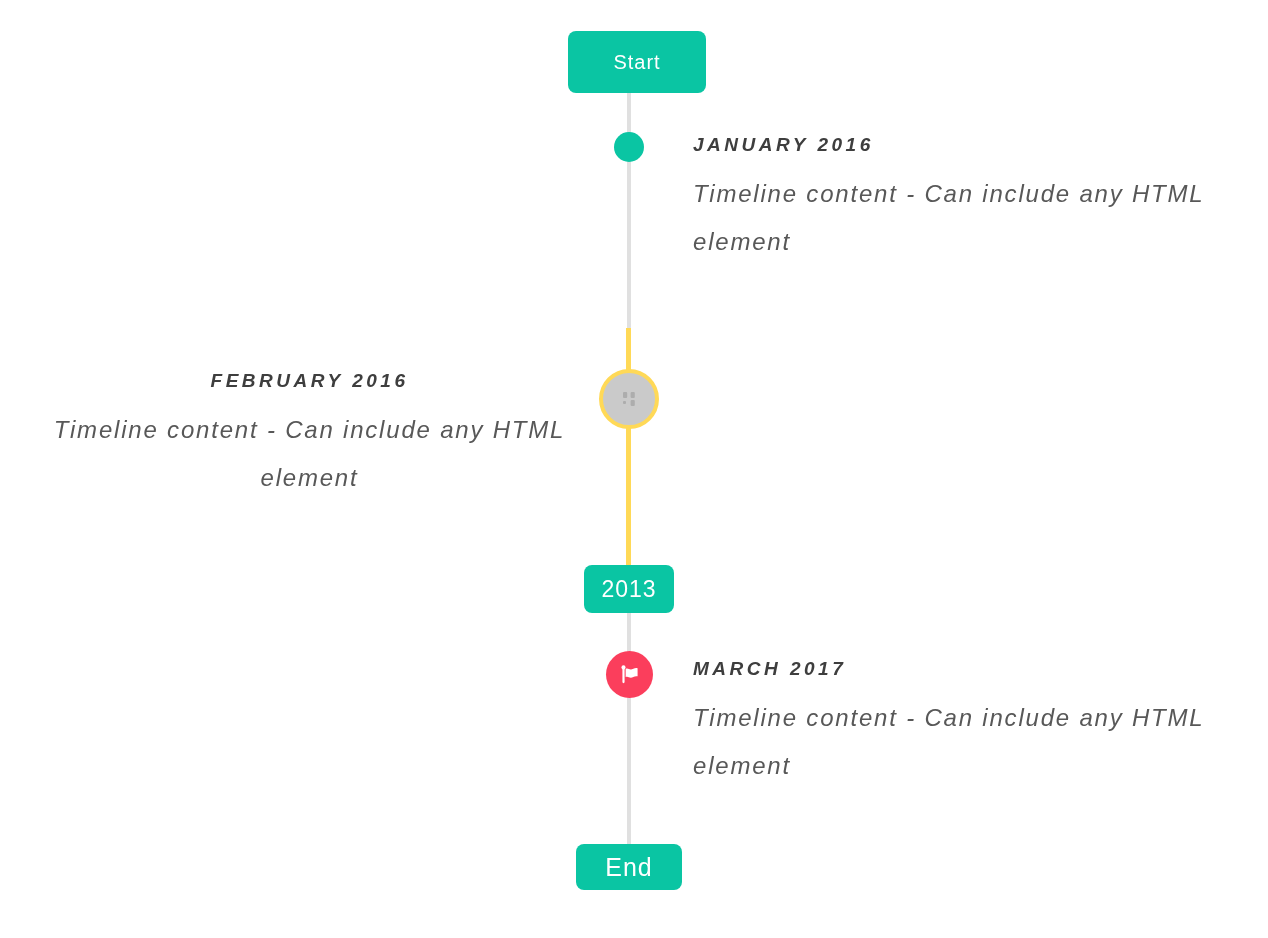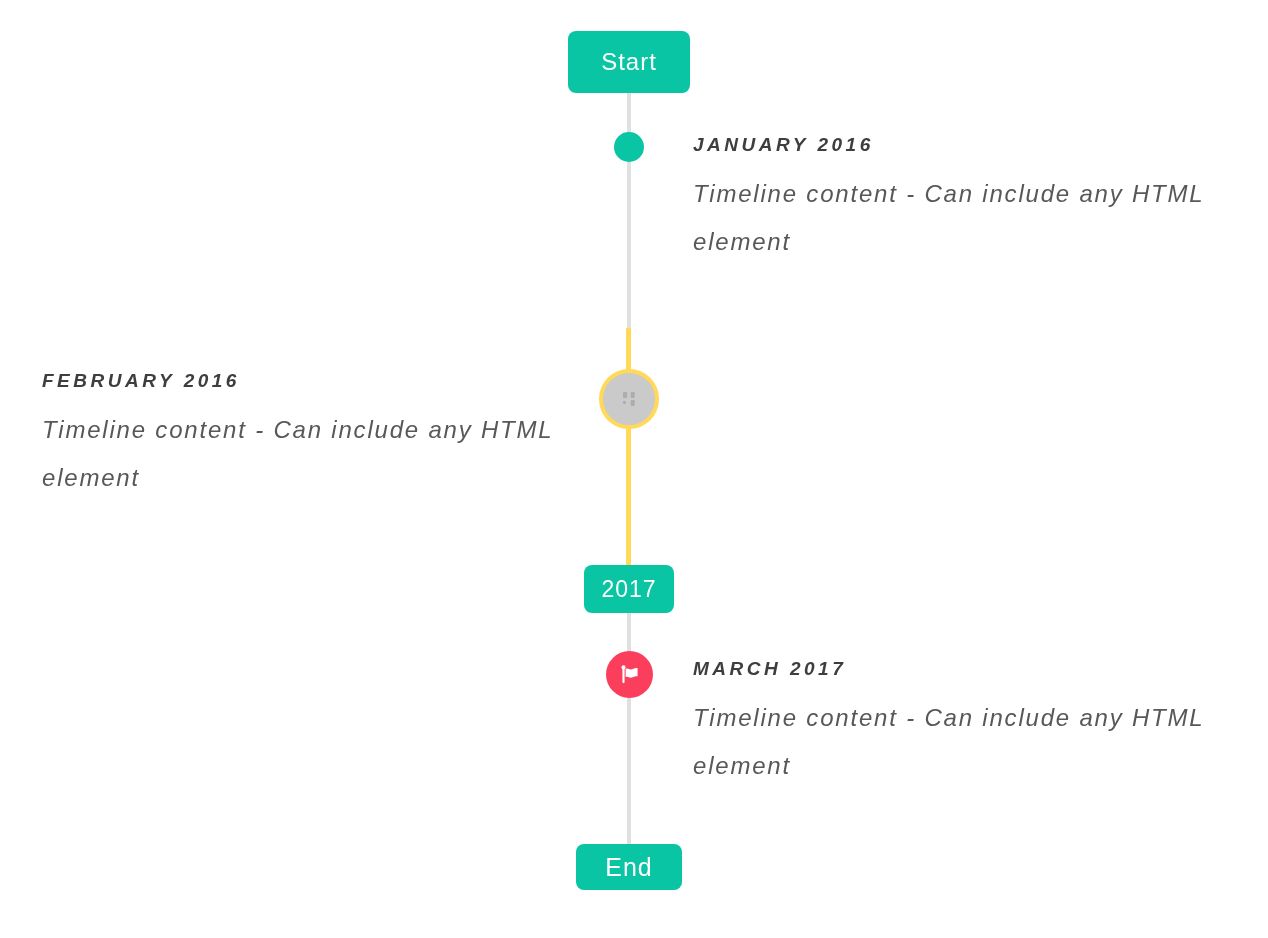--- a/index.html
+++ b/index.html
@@ -39,21 +39,21 @@
     position: absolute;
     background: var(--accent_teal, #0AC5A3);
     color: #ffffff;
     border-radius: 8px;
     display: flex;
     align-items: center;
     justify-content: center;
     letter-spacing: 1px;
     z-index: 3;
   }
-  .badge.start { left: 568px; top: 31px;  width: 122px; height: 62px; font-size: 24px; }
+  .badge.start { left: 568px; top: 31px;  width: 138px; height: 62px; font-size: 20px; }
   .badge.year  { left: 584px; top: 565px; width: 90px;  height: 48px; font-size: 23px; }
   .badge.end   { left: 576px; top: 844px; width: 106px; height: 46px; font-size: 25px; }
 
   
   .marker { position: absolute; border-radius: 50%; z-index: 3;
             display: flex; align-items: center; justify-content: center; }
   .marker.dot {
     left: 614px; top: 132px; width: 30px; height: 30px;
     background: var(--accent_teal, #0AC5A3);
   }
@@ -63,21 +63,21 @@
     border: 4px solid var(--highlight_yellow, #FFD957);
   }
   .marker.flag {
     left: 606px; top: 651px; width: 47px; height: 47px;
     background: var(--flag_red, #FB3E5C);
   }
 
   
   .entry { position: absolute; z-index: 3; font-style: italic; }
   .entry.right { left: 693px; width: 540px; text-align: left; }
-  .entry.left  { left: 42px;  width: 535px; text-align: left; }
+  .entry.left  { left: 42px;  width: 535px; text-align: center; }
   .entry .date {
     font-size: 19px;
     font-weight: bold;
     letter-spacing: 3.5px;
     line-height: 23px;
     color: var(--heading_text, #3E3E3E);
   }
   .entry .content {
     margin-top: 14px;
     font-size: 24px;
@@ -117,21 +117,21 @@
           <rect x="12.6" y="12" width="4.2" height="6" rx="1"></rect>
         </g>
       </svg>
     </span>
   </div>
   <div class="entry left feb">
     <div class="date">FEBRUARY 2016</div>
     <div class="content">Timeline content - Can include any HTML element</div>
   </div>
 
-  <div class="badge year">2017</div>
+  <div class="badge year">2013</div>
 
   <div class="marker flag">
     <span>
       <svg class="icon-svg" width="26" height="26" viewBox="0 0 24 24">
         <g fill="#ffffff">
           <circle cx="6" cy="5" r="1.9"></circle>
           <rect x="5" y="5" width="2" height="14.5" rx="1"></rect>
           <path d="M8 6.4 C 10.2 5.1, 11.4 7.6, 13.6 6.8 C 15.6 6.1, 16.4 5.2, 19 5.7
                    L 19 13.2 C 16.4 12.7, 15.6 13.6, 13.6 14.3
                    C 11.4 15.1, 10.2 12.6, 8 13.9 Z"></path>

